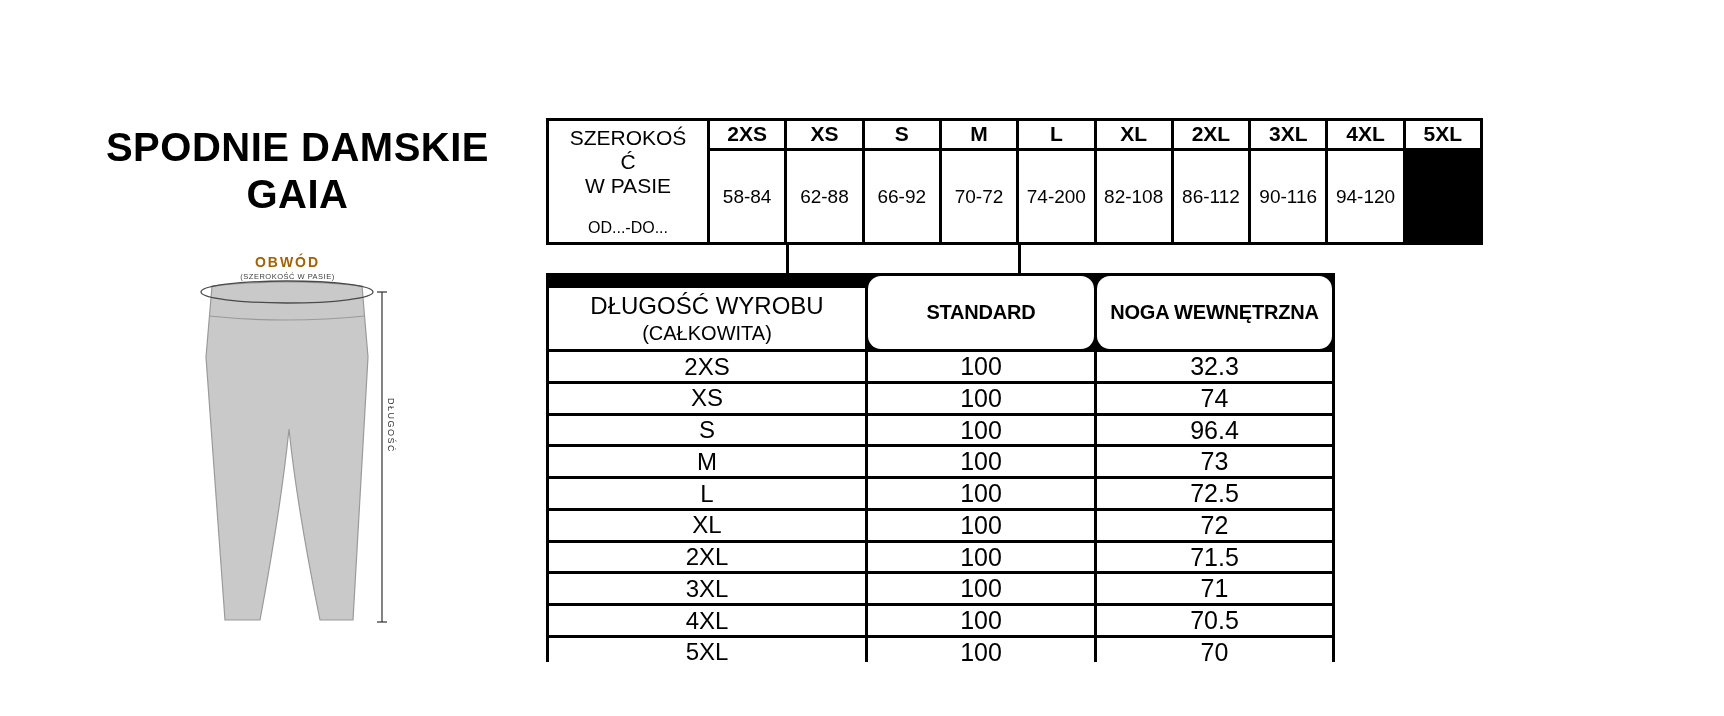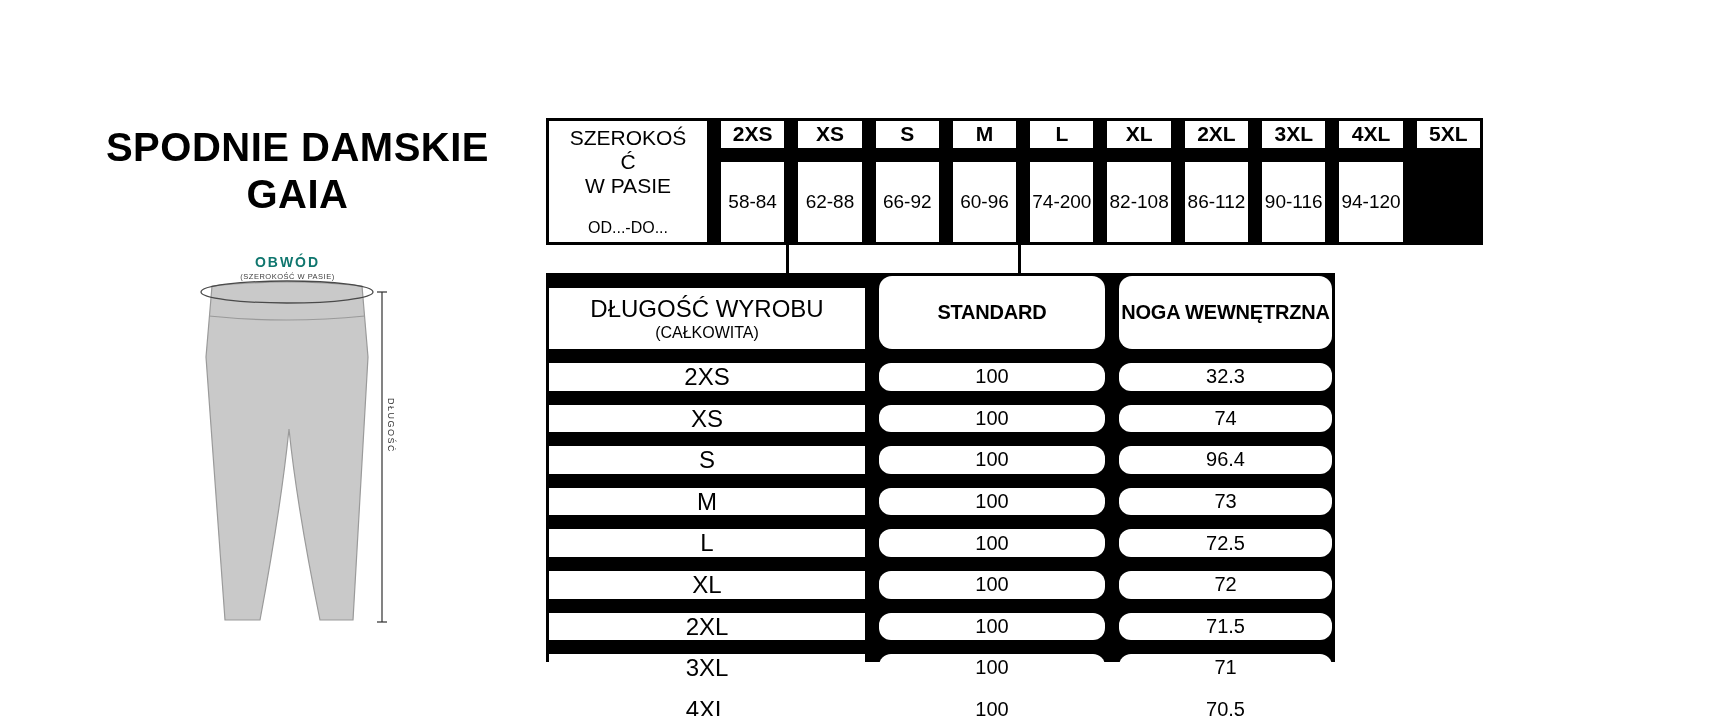--- a/index.html
+++ b/index.html
@@ -11,37 +11,37 @@
   
   .title-block{
     position:absolute;left:75px;top:124px;width:445px;
     text-align:center;font-weight:bold;font-size:40px;line-height:1.17;
     letter-spacing:.5px;color:#000;
   }
 
   
   .obwod-label{
     position:absolute;left:195px;top:254px;width:185px;text-align:center;
-    font-size:14px;font-weight:bold;letter-spacing:2px;color:#0f766e;
+    font-size:14px;font-weight:bold;letter-spacing:2px;color:#a16207;
   }
   .obwod-sub{
     position:absolute;left:195px;top:272px;width:185px;text-align:center;
     font-size:7.5px;letter-spacing:.5px;color:#3c3c3c;
   }
   .pants-svg{position:absolute;left:180px;top:232px;width:230px;height:400px;}
   .dlugosc-label{
     position:absolute;left:386px;top:398px;
     writing-mode:vertical-rl;text-orientation:mixed;
     font-size:9px;letter-spacing:1.5px;color:#333;
   }
 
   
   .grid-table{
     position:absolute;display:grid;background:#000;
-    padding:3px;gap:14px;box-sizing:border-box;
+    padding:3px;gap:3px;box-sizing:border-box;
   }
   .cell{
     background:#fff;display:flex;align-items:center;justify-content:center;
     text-align:center;line-height:1.15;
   }
 
   
   #waist-table{
     left:546px;top:118px;width:937px;height:127px;
     grid-template-columns:158px repeat(10,1fr);
@@ -60,24 +60,24 @@
   #connector-left{left:786px;}
   #connector-right{left:1018px;}
 
   
   #length-table{
     left:546px;top:273px;width:789px;height:389px;
     grid-template-columns:316px 226px 1fr;
     grid-template-rows:73px repeat(10,1fr);
   }
   .len-col1-header{flex-direction:column;justify-content:center;font-size:24px;margin-top:12px;}
-  .len-col1-header .hdr-sub{font-size:16px;margin-top:2px;}
+  .len-col1-header .hdr-sub{font-size:20px;margin-top:2px;}
   .len-col-header{font-weight:bold;font-size:20px;letter-spacing:-.2px;border-radius:13px;}
   .len-size-cell{font-size:24px;}
-  .len-val-cell{font-size:20px;border-radius:12px;}
+  .len-val-cell{font-size:25px;}
 </style>
 </head>
 <body>
 
 <div class="title-block">
   <div>SPODNIE DAMSKIE</div>
   <div>GAIA</div>
 </div>
 
 <div class="obwod-label">OBWÓD</div>
@@ -124,21 +124,21 @@
   <div class="cell size-head">L</div>
   <div class="cell size-head">XL</div>
   <div class="cell size-head">2XL</div>
   <div class="cell size-head">3XL</div>
   <div class="cell size-head">4XL</div>
   <div class="cell size-head">5XL</div>
 
   <div class="cell range-cell">58-84</div>
   <div class="cell range-cell">62-88</div>
   <div class="cell range-cell">66-92</div>
-  <div class="cell range-cell">60-96</div>
+  <div class="cell range-cell">70-72</div>
   <div class="cell range-cell">74-200</div>
   <div class="cell range-cell">82-108</div>
   <div class="cell range-cell">86-112</div>
   <div class="cell range-cell">90-116</div>
   <div class="cell range-cell">94-120</div>
 </div>
 
 <div id="connector-left" class="connector"></div>
 <div id="connector-right" class="connector"></div>
 

